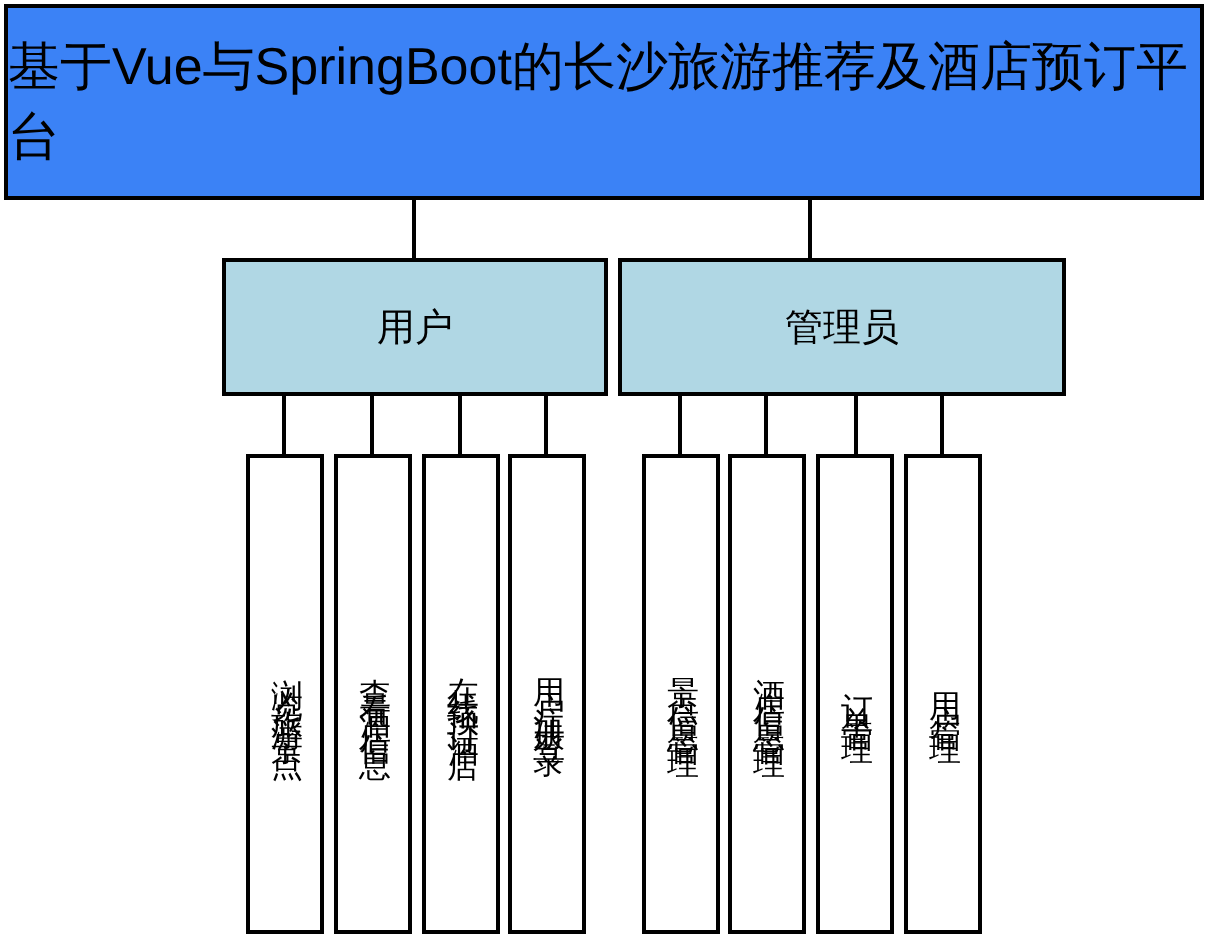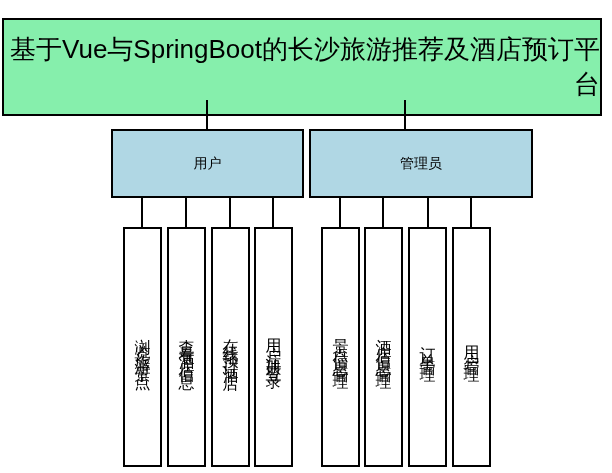--- a/index.html
+++ b/index.html
@@ -19,33 +19,33 @@
     position: absolute;
     box-sizing: border-box;
     border: 2px solid #000000;
     display: flex;
     align-items: center;
     justify-content: center;
     color: #000000;
   }
   .root-node {
     left: 2px;
-    top: 18px;
+    top: 2px;
     width: 600px;
     height: 98px;
-    background: #86efac;
+    background: #3b82f6;
     font-size: 26px;
     letter-spacing: 0px;
-    text-align: right;
+    text-align: left;
   }
   .branch-node {
     top: 129px;
     height: 69px;
     background: #b0d7e4;
-    font-size: 14px;
+    font-size: 19px;
   }
   .branch-user  { left: 111px; width: 193px; }
   .branch-admin { left: 309px; width: 224px; }
   .leaf-node {
     top: 227px;
     height: 240px;
     width: 39px;
     background: #ffffff;
     font-size: 16px;
     writing-mode: vertical-lr;

